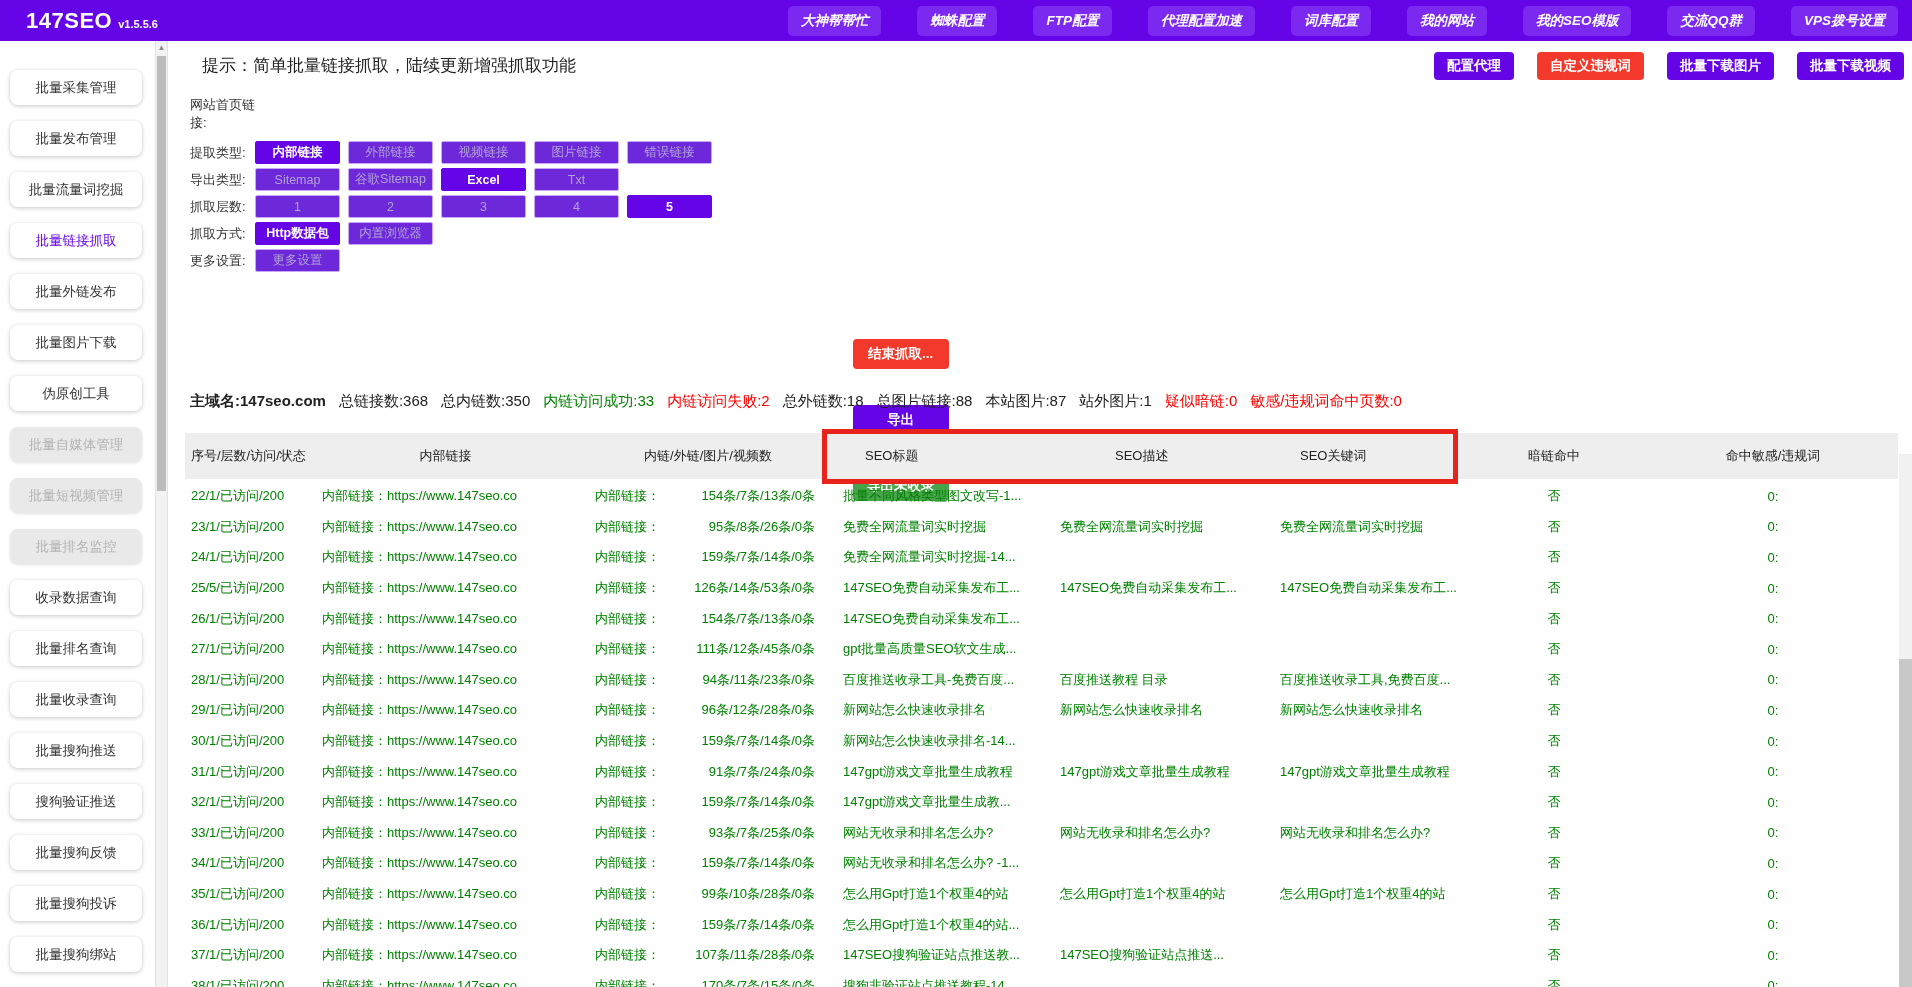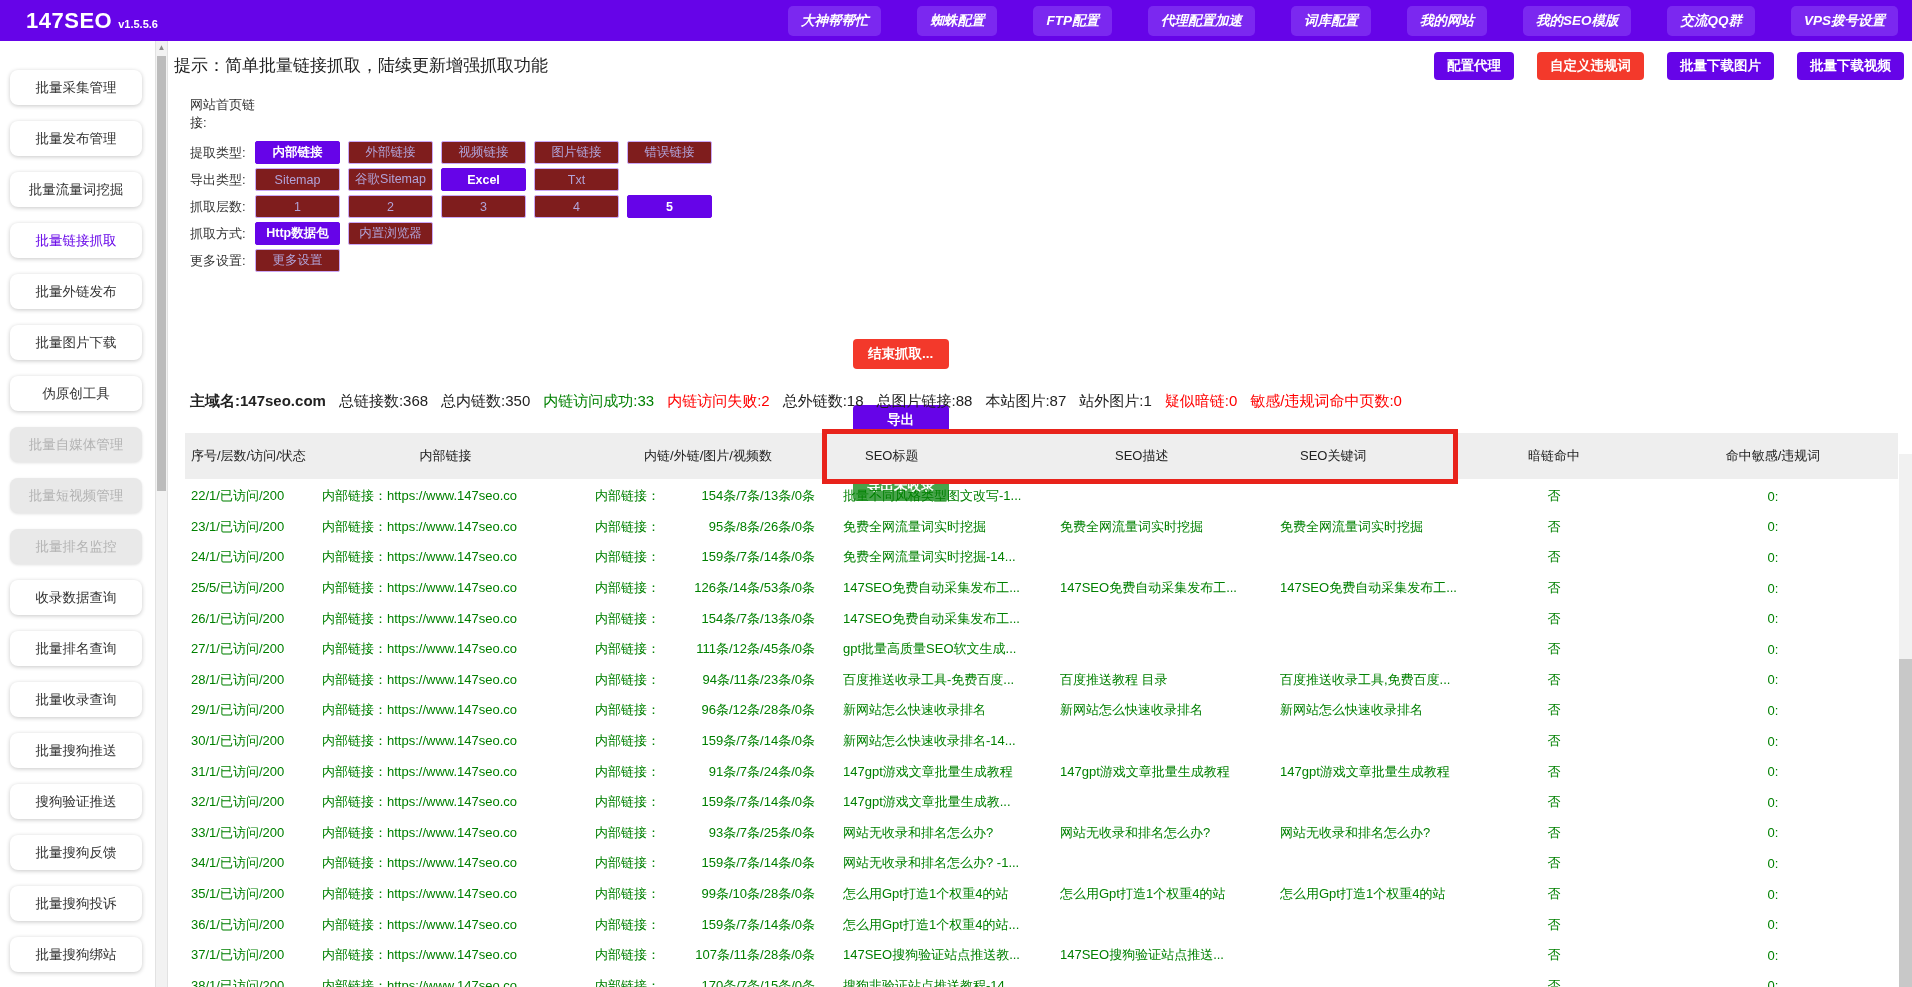--- a/index.html
+++ b/index.html
@@ -27,40 +27,40 @@
   .side-btn.disabled { background:#e9e9e9; color:#b3b3b3; box-shadow:0 1px 3px rgba(0,0,0,.12); cursor:default; }
 
   
   .v-scrollbar { position:absolute; left:155px; top:41px; bottom:0; width:13px;
     background:#f2f2f2; border-left:1px solid #e2e2e2; border-right:1px solid #e2e2e2; }
   .v-scroll-arrow { height:14px; text-align:center; font-size:8px; color:#8a8a8a; line-height:14px; }
   .v-scroll-thumb { position:absolute; top:15px; left:1px; right:1px; height:435px; background:#bcbcbc; }
 
   
   .main { position:absolute; left:168px; top:41px; right:0; bottom:0; background:#fff; }
-  .tip { position:absolute; left:6px; top:13px; font-size:17px; color:#222; }
+  .tip { position:absolute; left:34px; top:13px; font-size:17px; color:#222; }
 
   .top-buttons { position:absolute; right:8px; top:11px; display:flex; gap:23px; }
   .btn { border:none; border-radius:4px; color:#fff; font-weight:bold; font-size:13.5px;
     padding:5px 13px; cursor:pointer; white-space:nowrap;
     font-family:"Liberation Sans","DejaVu Sans",sans-serif; }
   .btn.purple { background:#6604e8; }
   .btn.red { background:#f3392b; }
   .btn.green { background:#47a44b; }
 
   .url-row { position:absolute; left:22px; top:55px; display:flex; align-items:center; }
   .url-label { font-size:13px; color:#333; width:68px; }
   .url-input { margin-left:0; width:502px; height:27px; border:1px solid #7c3aed; border-radius:2px;
     font-size:13px; color:#333; padding-left:9px; outline:none;
     font-family:"Liberation Sans","DejaVu Sans",sans-serif; }
 
   .form-row { position:absolute; left:22px; display:flex; align-items:center; height:23px; }
   .form-label { font-size:13px; color:#333; width:65px; }
   .opts { display:flex; gap:8px; }
-  .opt { width:85px; height:23px; border:1px solid #c9a7f7; background:#7f1d1d; border-radius:2px;
+  .opt { width:85px; height:23px; border:1px solid #c9a7f7; background:#6d28d9; border-radius:2px;
     color:#b1a3d8; font-size:12.5px; display:flex; align-items:center; justify-content:center;
     cursor:pointer; white-space:nowrap; }
   .opt.active { background:#6604e8; border-color:#6604e8; color:#fff; font-weight:bold; }
 
   .actions { position:absolute; left:685px; top:298px; display:flex; gap:36px;flex-direction:column; }
   .actions .btn { padding:6px 14px; }
 
   .stats { position:absolute; left:22px; top:351px; display:flex; gap:13px; font-size:15px;
     white-space:nowrap; color:#222; }
   .stat.black { color:#222; }

